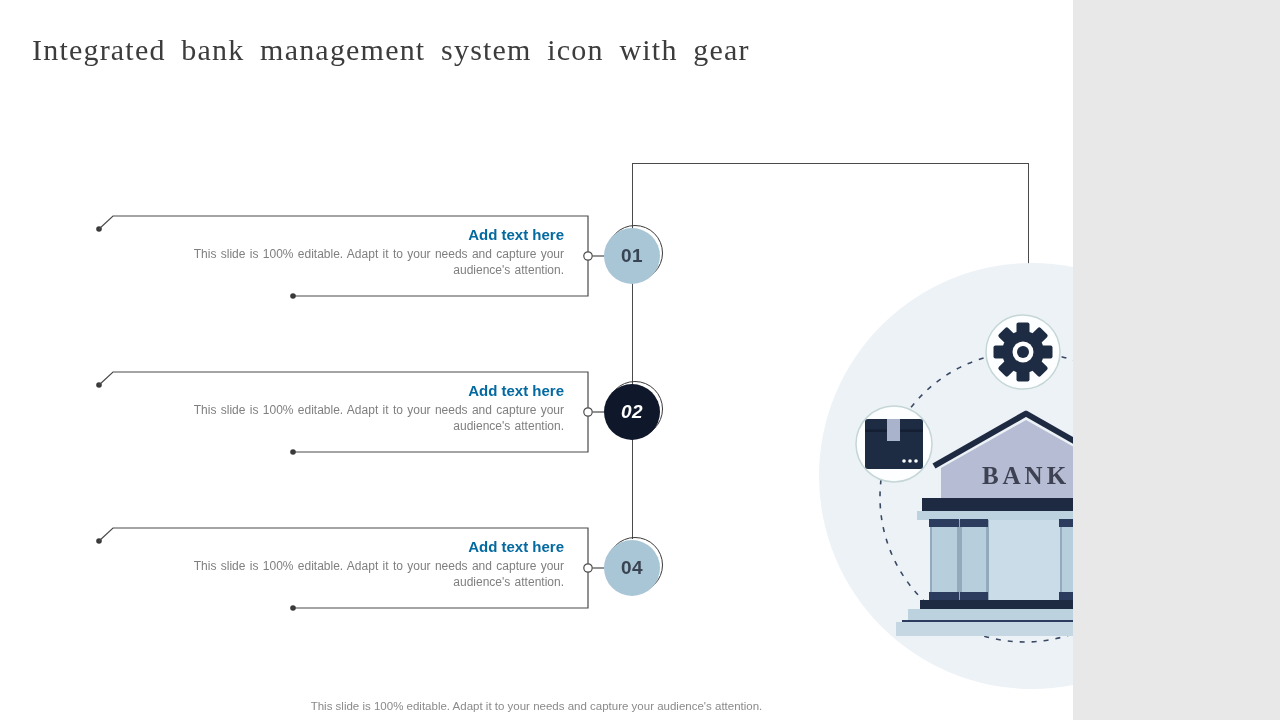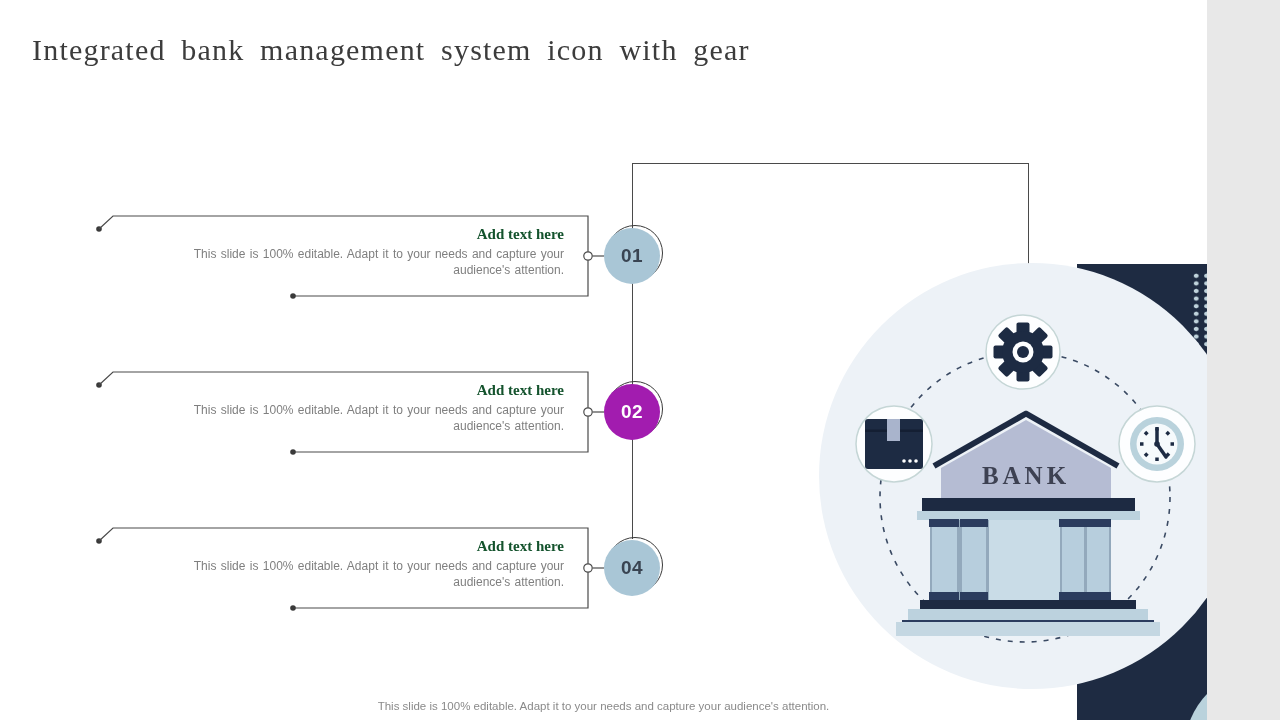--- a/index.html
+++ b/index.html
@@ -1,49 +1,49 @@
 <!DOCTYPE html>
 <html><head>
 <meta charset="utf-8">
 <style>
   html,body{margin:0;padding:0;background:#e8e8e8;}
   .slide{
-    position:relative;width:1207px;height:720px;background:#ffffff;
+    position:relative;width:1073px;height:720px;background:#ffffff;
     overflow:hidden;font-family:"Liberation Sans",sans-serif;
   }
   
   .title{
     position:absolute;left:32px;top:33px;margin:0;
     font-family:"Liberation Serif","DejaVu Serif",serif;font-weight:400;
     font-size:30px;color:#3c3c3c;letter-spacing:1.2px;word-spacing:7px;white-space:nowrap;
   }
   
   .line{position:absolute;background:#4a4a4a;z-index:1;}
   
   .tblock{position:absolute;left:90px;width:520px;height:100px;z-index:2;}
   .tblock svg{position:absolute;left:0;top:0;}
   .tb-text{position:absolute;right:46px;top:21px;width:402px;text-align:right;}
   .tb-head{
-    font-family:Liberation Serif, serif;font-weight:700;
-    font-size:15px;color:#14532d;margin-bottom:4px;
+    font-family:Liberation Sans, sans-serif;font-weight:700;
+    font-size:15px;color:#0369a1;margin-bottom:4px;
   }
   .tb-body{font-size:12px;line-height:15.5px;color:#7f7f7f;word-spacing:1px;}
   
   .num{position:absolute;left:604px;width:56px;height:56px;z-index:3;}
   .num-outline{
     position:absolute;left:3px;top:-3px;width:54px;height:54px;
     border:1px solid #3a3a3a;border-radius:50%;
   }
   .num-fill{
     position:absolute;left:0;top:0;width:56px;height:56px;border-radius:50%;
     display:flex;align-items:center;justify-content:center;
     font-weight:700;font-size:19px;letter-spacing:0.5px;
   }
   .num-light .num-fill{background:#a9c6d6;color:#394452;}
-  .num-dark  .num-fill{background:#a21caf;color:#ffffff;}
+  .num-dark  .num-fill{background:#0f172a;color:#ffffff;font-style:italic;}
   
   .panel{position:absolute;left:1077px;top:264px;width:203px;height:456px;background:#1e2b42;z-index:1;}
   .dots{
     position:absolute;left:1191px;top:272px;width:63px;height:76px;z-index:2;
     background-image:radial-gradient(circle,#bfd3dc 2.1px,transparent 2.5px);
     background-size:10.4px 7.6px;
   }
   .donut{position:absolute;left:1185px;top:671px;width:154px;height:154px;border-radius:50%;background:#b9d2dc;z-index:2;}
   .donut::after{content:"";position:absolute;left:27px;top:27px;width:100px;height:100px;border-radius:50%;background:#1e2b42;}
   .bigcircle{position:absolute;left:819px;top:263px;width:426px;height:426px;border-radius:50%;background:#edf2f7;z-index:3;}

